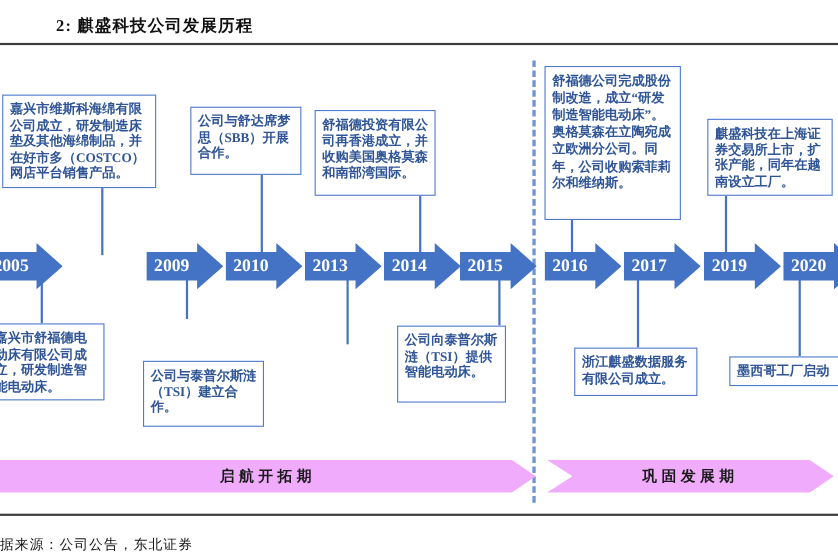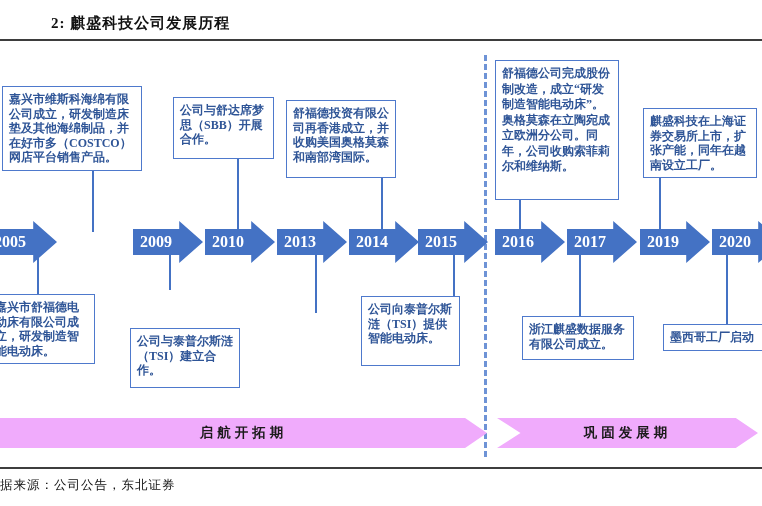--- a/index.html
+++ b/index.html
@@ -22,21 +22,21 @@
     font-family:"Liberation Serif","DejaVu Serif",serif;box-sizing:border-box;}
   .conn{position:absolute;width:2px;background:#4472C4;}
   .divider{position:absolute;left:484px;top:55px;height:402px;width:0;
     border-left:3px dashed #6E93D6;}
   .band{position:absolute;top:418px;height:30px;background:#f0abfc;
     display:flex;align-items:center;justify-content:center;
     font-size:13.5px;font-weight:700;color:#1a1a1a;letter-spacing:4px;}
   .band1{left:0;width:487px;clip-path:polygon(0 0,95.5% 0,100% 50%,95.5% 100%,0 100%);}
   .band2{left:497px;width:261px;clip-path:polygon(0 0,91.5% 0,100% 50%,91.5% 100%,0 100%,9% 50%);}
   .footer-rule{position:absolute;left:0;top:467px;width:762px;height:2px;background:#3d3d3d;}
-  .footer-text{position:absolute;left:0;top:477px;font-size:12.5px;color:#111;
+  .footer-text{position:absolute;left:0;top:487px;font-size:12.5px;color:#111;
     letter-spacing:1px;white-space:nowrap;}
 </style>
 </head>
 <body>
 
 <div id="canvas">
 
   <div class="title">2:  麒盛科技公司发展历程</div>
   <div class="title-rule"></div>
 

